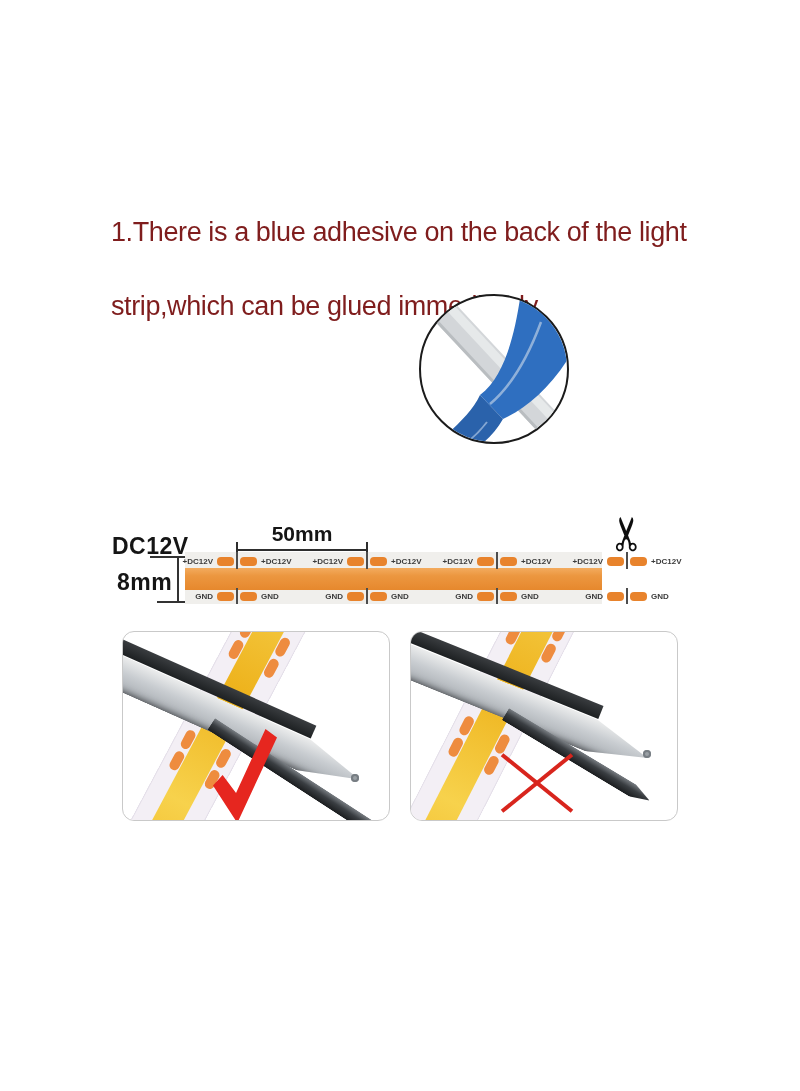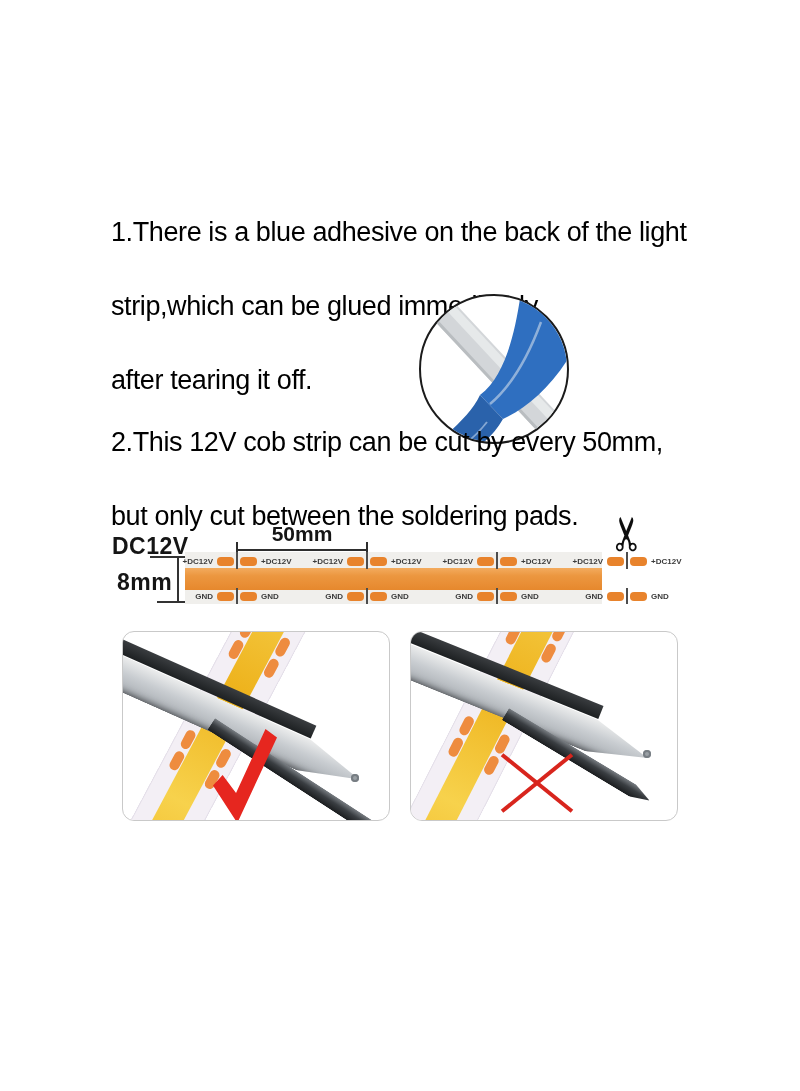--- a/index.html
+++ b/index.html
@@ -1,21 +1,21 @@
 <!DOCTYPE html>
 <html><head>
 <meta charset="utf-8">
 <style>
   html,body{margin:0;padding:0;background:#fff;}
   .page{position:relative;width:800px;height:1091px;background:#ffffff;overflow:hidden;
         font-family:"Liberation Sans",sans-serif;color:#0c0c0c;}
 
   
   .step-text{position:absolute;font-size:27px;line-height:37px;letter-spacing:-0.4px;
-             color:#000000;white-space:pre;}
+             color:#7f1d1d;white-space:pre;}
   .step1-text{left:111px;top:214px;}
   .step2-text{left:111px;top:424px;}
 
   
   .adhesive-circle{position:absolute;left:419px;top:294px;width:146px;height:146px;
                    border:2px solid #1b1b1b;border-radius:50%;overflow:hidden;background:#fff;}
 
   
   .diagram-label{position:absolute;font-weight:bold;color:#151515;}
   .dc12v-label{left:112px;top:533px;font-size:23px;letter-spacing:0.5px;}
@@ -91,38 +91,36 @@
   .xmark .x1{transform:translate(-50%,-50%) rotate(39deg);}
   .xmark .x2{transform:translate(-50%,-50%) rotate(-39deg);}
 </style>
 </head>
 <body>
 
 <div class="page">
 
   <div class="step-text step1-text"><span>1.There is a blue adhesive on the back of the light</span><br>
 <span>strip,which can be glued immediately</span><br>
-<span>after tearing it off.</span></div>
+</div>
 
   <div class="adhesive-circle">
     <svg width="146" height="146" viewBox="0 0 146 146">
       <g transform="translate(29,21) rotate(47)">
         <rect x="-30" y="-13" width="195" height="27" fill="#d3d6d9"></rect>
         <rect x="-30" y="-11" width="195" height="9" fill="#e6e9ea"></rect>
         <rect x="-30" y="11" width="195" height="3" fill="#b9bdc0"></rect>
       </g>
       <path d="M100,-4 L150,-4 L150,58 C130,92 104,113 82,123 L59,99 C84,80 94,38 100,-4 Z" fill="#2f6fc0"></path>
       <path d="M59,99 L82,123 C74,137 63,148 50,155 L26,138 C40,126 53,112 59,99 Z" fill="#2a62ab"></path>
       <path d="M120,26 C106,64 88,92 69,108" stroke="#8fb0d9" stroke-width="2.5" fill="none"></path>
       <path d="M66,126 C60,134 53,141 45,147" stroke="#84a6d2" stroke-width="2" fill="none"></path>
     </svg>
   </div>
 
-  <div class="step-text step2-text"><span>2.This 12V cob strip can be cut by every 50mm,</span><br>
-<span>but only cut between the soldering pads.</span></div>
 
   <div class="diagram-label dc12v-label">DC12V</div>
   <div class="diagram-label mm8-label">8mm</div>
   <div class="ibeam-tick top"></div>
   <div class="ibeam-vline"></div>
   <div class="ibeam-tick bottom"></div>
 
   <div class="dim50-label">50mm</div>
   <div class="dim50-line"></div>
   <div class="dim50-tick left"></div>

